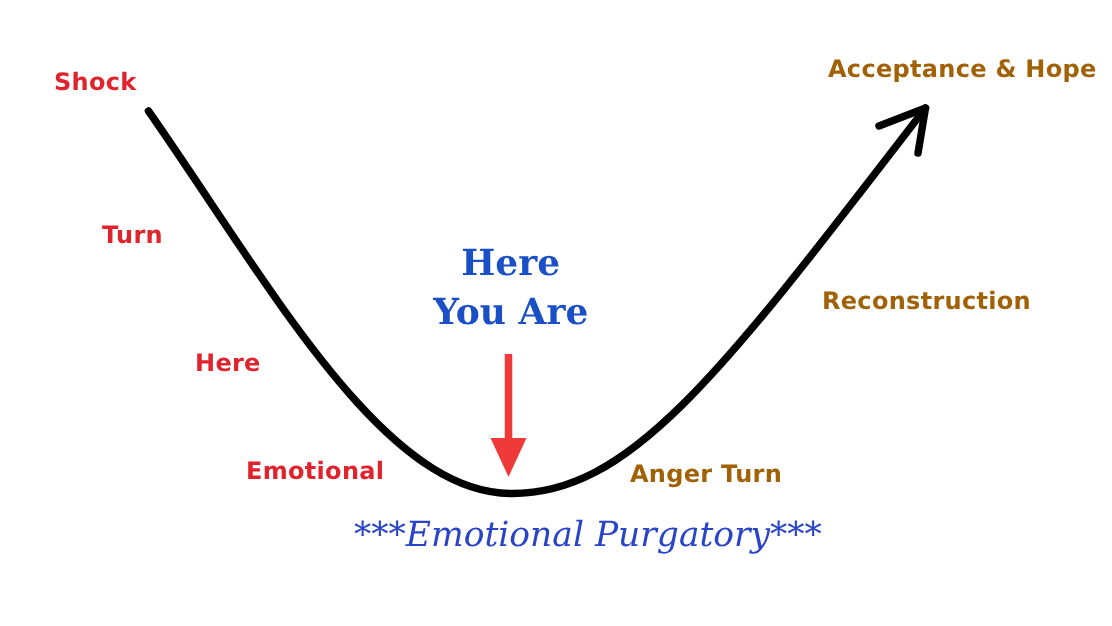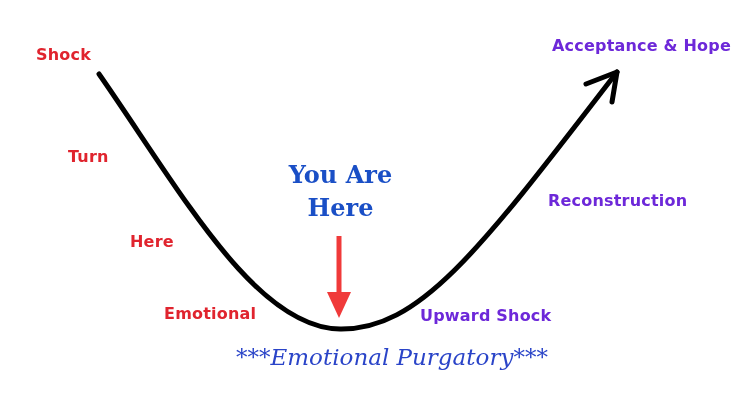--- a/index.html
+++ b/index.html
@@ -1,20 +1,20 @@
 <!DOCTYPE html>
 <html><head>
   <meta charset="utf-8">
   <style>
     html, body { margin: 0; padding: 0; background: #ffffff; }
     body { width: 741px; height: 417px; position: relative; overflow: hidden; font-family: "DejaVu Sans", sans-serif; }
     #diagram { position: absolute; left: 0; top: 0; width: 741px; height: 417px; }
     .label { position: absolute; font-family: "DejaVu Sans", sans-serif; font-weight: bold; font-size: 16px; white-space: nowrap; letter-spacing: 0.2px; }
     .neg { color: #e0242e; }
-    .pos { color: #6d28d9; }
+    .pos { color: #a16207; }
     .here { position: absolute; left: 268px; top: 158px; width: 145px; text-align: center; color: #1a4fc6; font-family: "DejaVu Serif", serif; font-weight: bold; font-size: 24px; line-height: 33px; }
     .purg { position: absolute; left: 236px; top: 344px; color: #2a44c8; font-family: "DejaVu Serif", serif; font-style: italic; font-size: 23px; white-space: nowrap; }
   </style>
 </head>
 <body>
 
 <svg id="diagram" viewBox="0 0 741 417" xmlns="http://www.w3.org/2000/svg">
   <path d="M 99 74 C 180 190, 255 328, 340 329 C 420 330, 480 250, 617 72" fill="none" stroke="#000" stroke-width="5" stroke-linecap="round"></path>
   <g>
     <path d="M 586 84 L 617 72 L 612 102" fill="none" stroke="#000" stroke-width="5" stroke-linecap="round" stroke-linejoin="round"></path>
@@ -23,22 +23,22 @@
     <line x1="339" y1="236" x2="339" y2="294" stroke="#f03a3a" stroke-width="5"></line>
     <polygon points="327,292 351,292 339,318" fill="#f03a3a"></polygon>
   </g>
 </svg>
 
 <div class="label neg" style="left:36px; top:45px;">Shock</div>
 <div class="label neg" style="left:68px; top:147px;">Turn</div>
 <div class="label neg" style="left:130px; top:232px;">Here</div>
 <div class="label neg" style="left:164px; top:304px;">Emotional</div>
 
-<div class="label pos" style="left:420px; top:306px;">Upward Shock</div>
+<div class="label pos" style="left:420px; top:306px;">Anger Turn</div>
 <div class="label pos" style="left:548px; top:191px;">Reconstruction</div>
 <div class="label pos" style="left:552px; top:36px;">Acceptance &amp; Hope</div>
 
 <div class="here">
+  <div>Here</div>
   <div>You Are</div>
-  <div>Here</div>
 </div>
 
 <div class="purg">***Emotional Purgatory***</div>
 
 </body></html>

